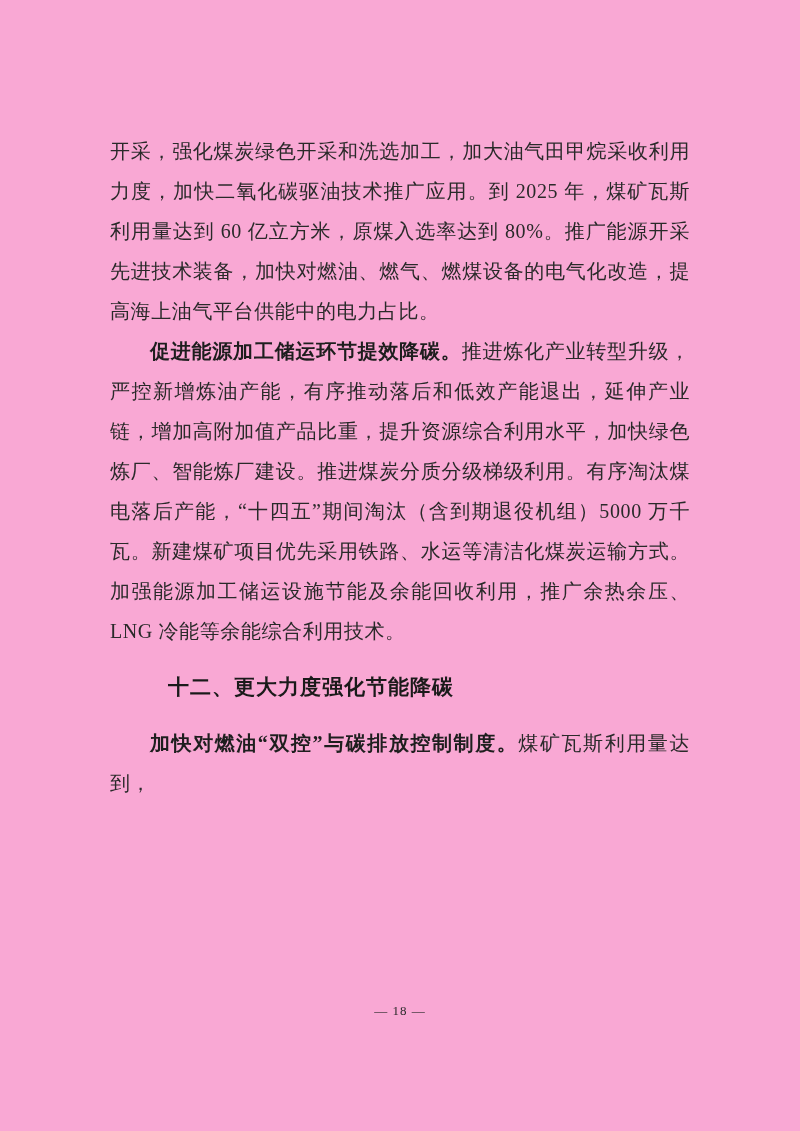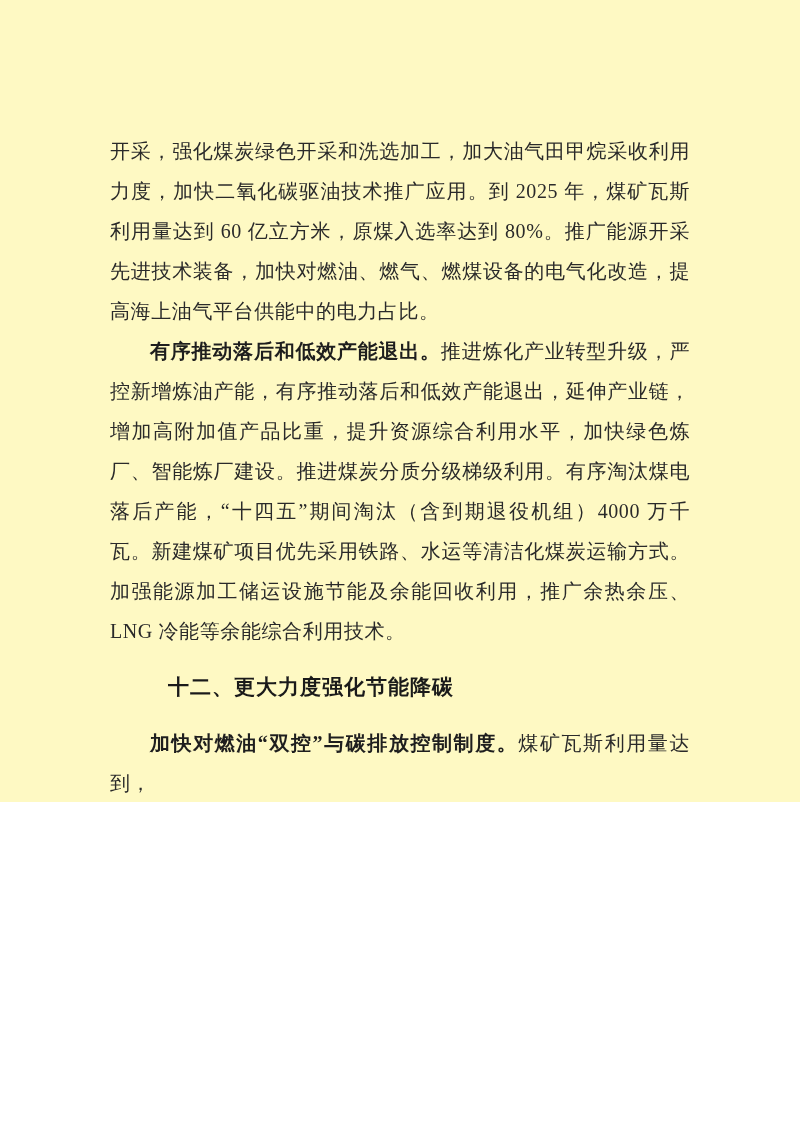--- a/index.html
+++ b/index.html
@@ -3,22 +3,22 @@
 <meta charset="utf-8">
 <style>
   html, body {
     margin: 0;
     padding: 0;
     background: #ffffff;
   }
   .page {
     position: relative;
     width: 800px;
-    height: 802px;
-    background: #fef9c3;
+    height: 1131px;
+    background: #f9a8d4;
     overflow: hidden;
     font-family: "Liberation Serif", "DejaVu Serif", serif;
     color: #2a2a2a;
   }
   .content {
     position: absolute;
     left: 110px;
     top: 131px;
     width: 580px;
   }
@@ -60,21 +60,21 @@
 </style>
 </head>
 <body>
 
 <div class="page">
 
   <div class="content">
 
     <p class="para">开采，强化煤炭绿色开采和洗选加工，加大油气田甲烷采收利用力度，加快二氧化碳驱油技术推广应用。到 2025 年，煤矿瓦斯利用量达到 60 亿立方米，原煤入选率达到 80%。推广能源开采先进技术装备，加快对燃油、燃气、燃煤设备的电气化改造，提高海上油气平台供能中的电力占比。</p>
 
-    <p class="para indented"><span class="lead">有序推动落后和低效产能退出。</span><span>推进炼化产业转型升级，严控新增炼油产能，有序推动落后和低效产能退出，延伸产业链，增加高附加值产品比重，提升资源综合利用水平，加快绿色炼厂、智能炼厂建设。推进煤炭分质分级梯级利用。有序淘汰煤电落后产能，“十四五”期间淘汰（含到期退役机组）4000 万千瓦。新建煤矿项目优先采用铁路、水运等清洁化煤炭运输方式。加强能源加工储运设施节能及余能回收利用，推广余热余压、LNG 冷能等余能综合利用技术。</span></p>
+    <p class="para indented"><span class="lead">促进能源加工储运环节提效降碳。</span><span>推进炼化产业转型升级，严控新增炼油产能，有序推动落后和低效产能退出，延伸产业链，增加高附加值产品比重，提升资源综合利用水平，加快绿色炼厂、智能炼厂建设。推进煤炭分质分级梯级利用。有序淘汰煤电落后产能，“十四五”期间淘汰（含到期退役机组）5000 万千瓦。新建煤矿项目优先采用铁路、水运等清洁化煤炭运输方式。加强能源加工储运设施节能及余能回收利用，推广余热余压、LNG 冷能等余能综合利用技术。</span></p>
 
 
     <h2 class="section-heading">十二、更大力度强化节能降碳</h2>
 
     <p class="para indented"><span class="lead">加快对燃油“双控”与碳排放控制制度。</span><span>煤矿瓦斯利用量达到，</span></p>
 
   </div>
 
   <div class="page-number">— 18 —</div>
 

